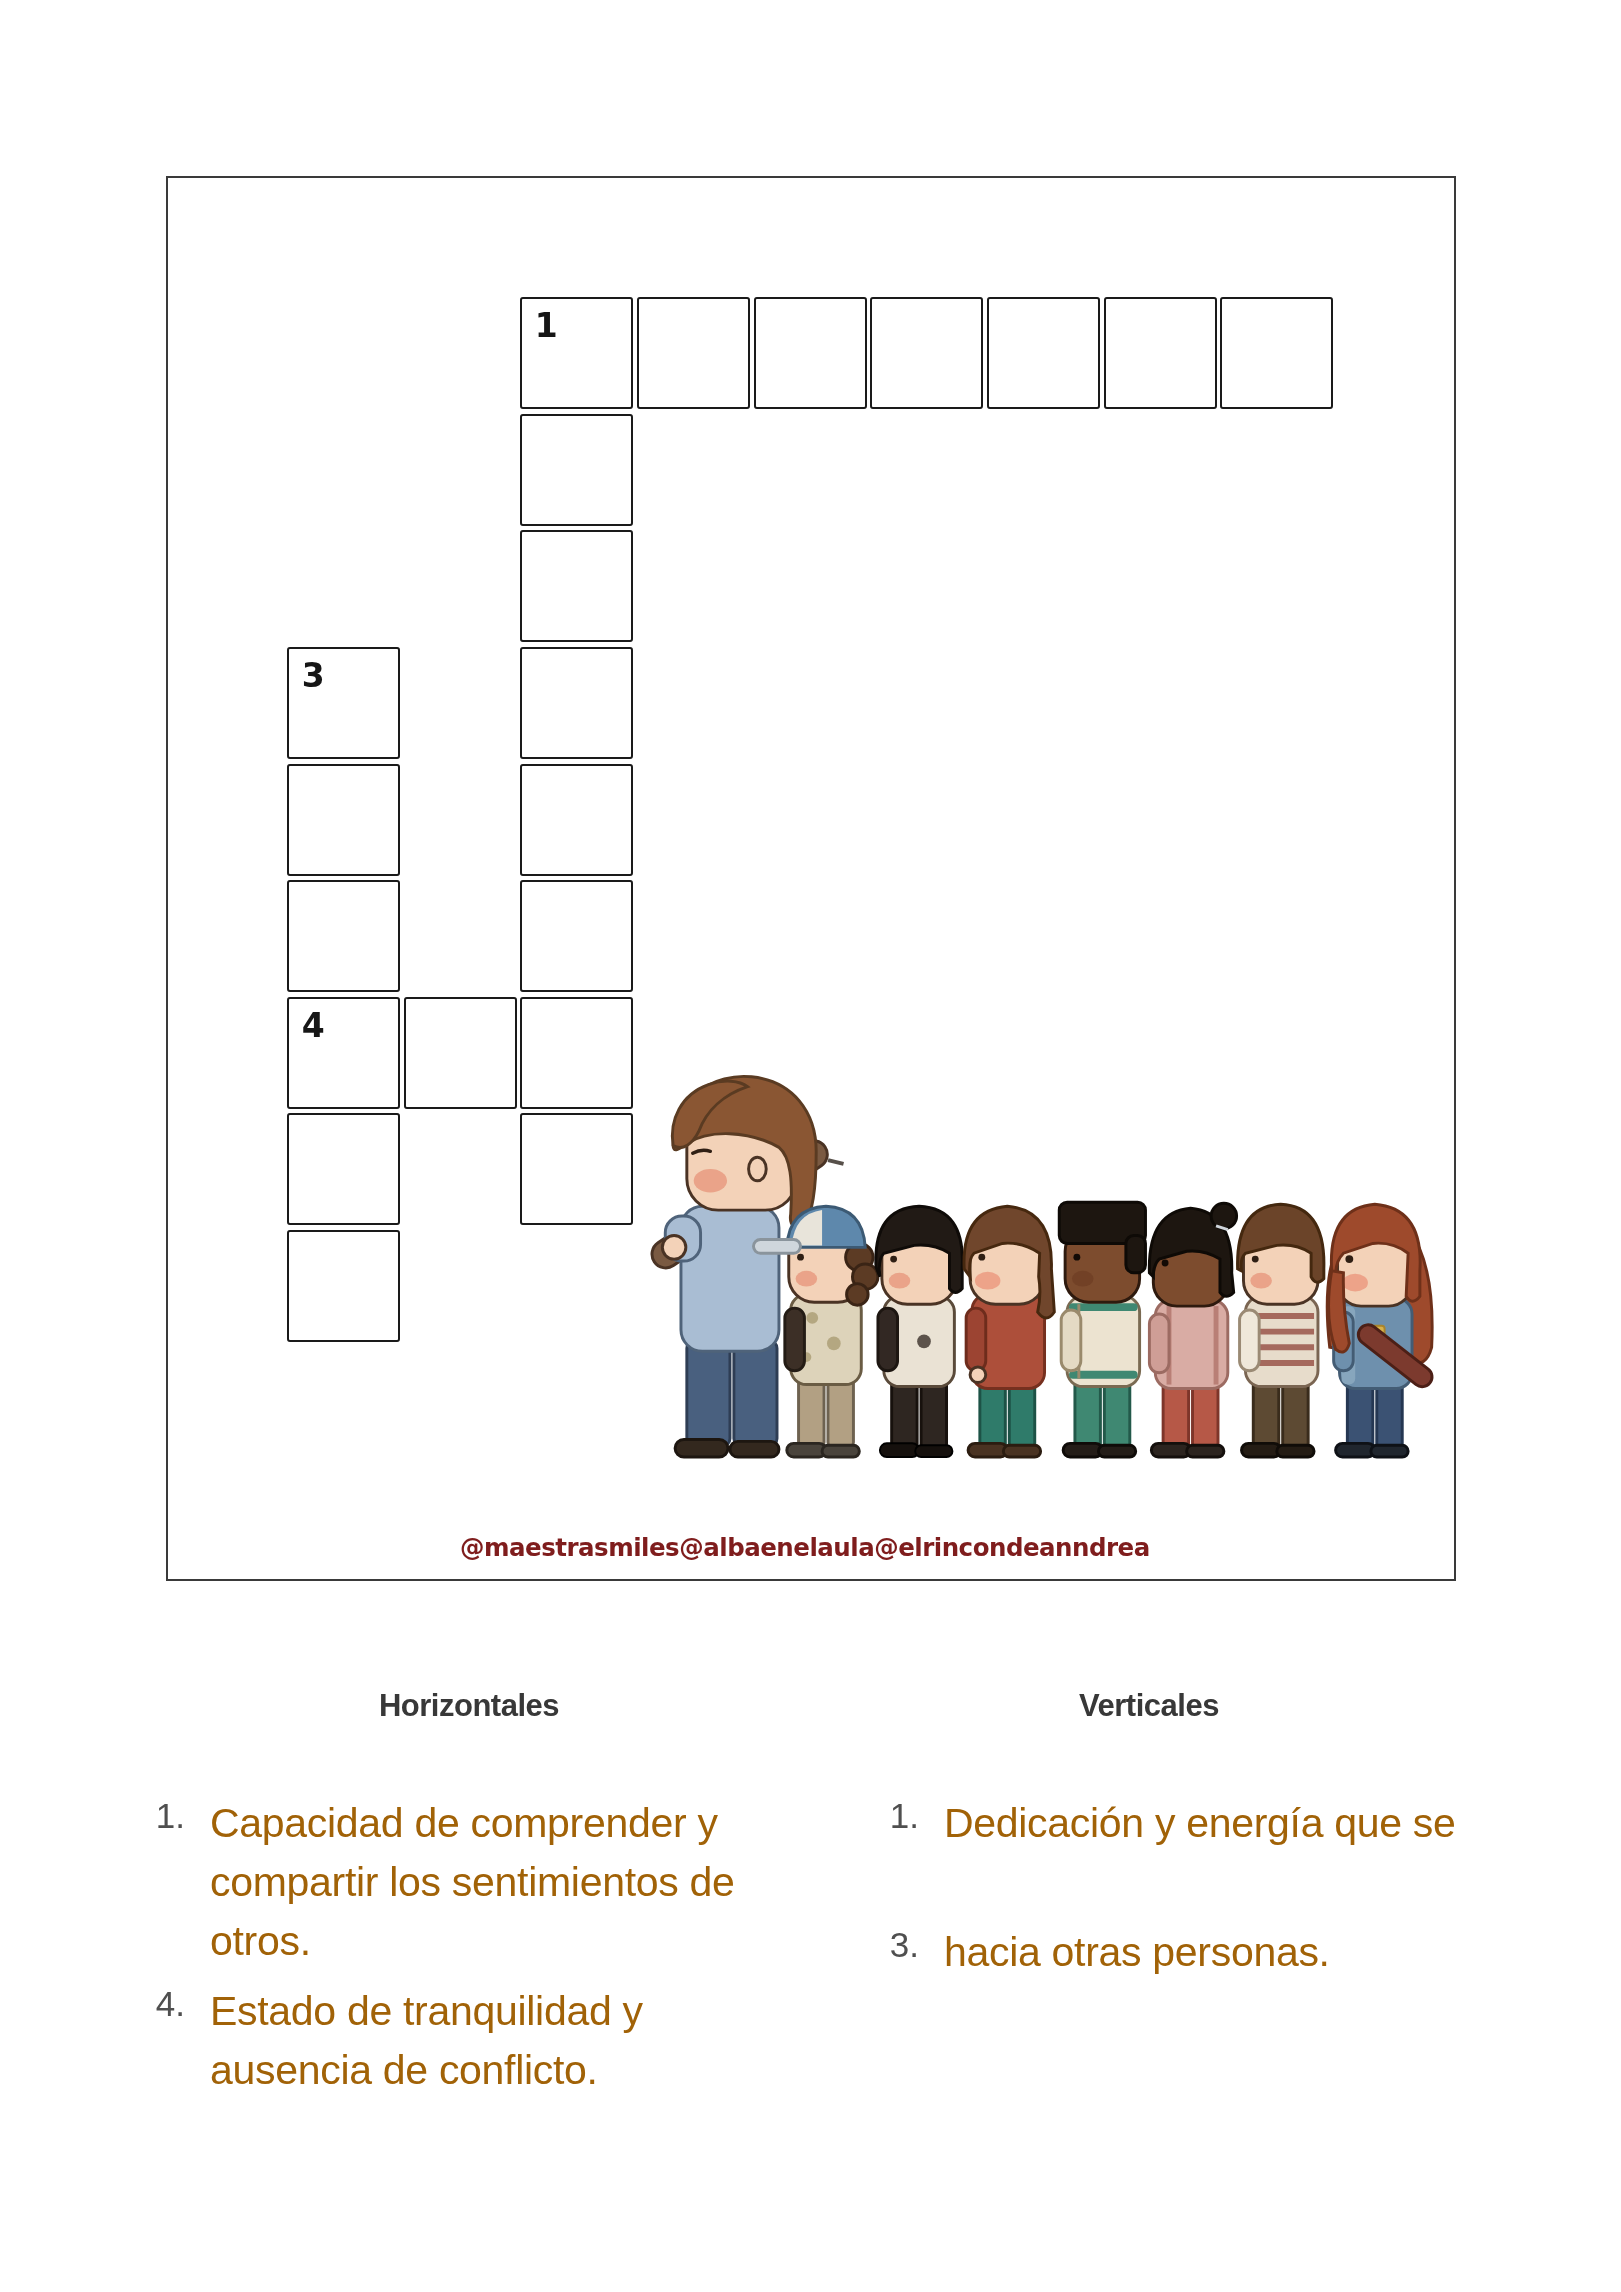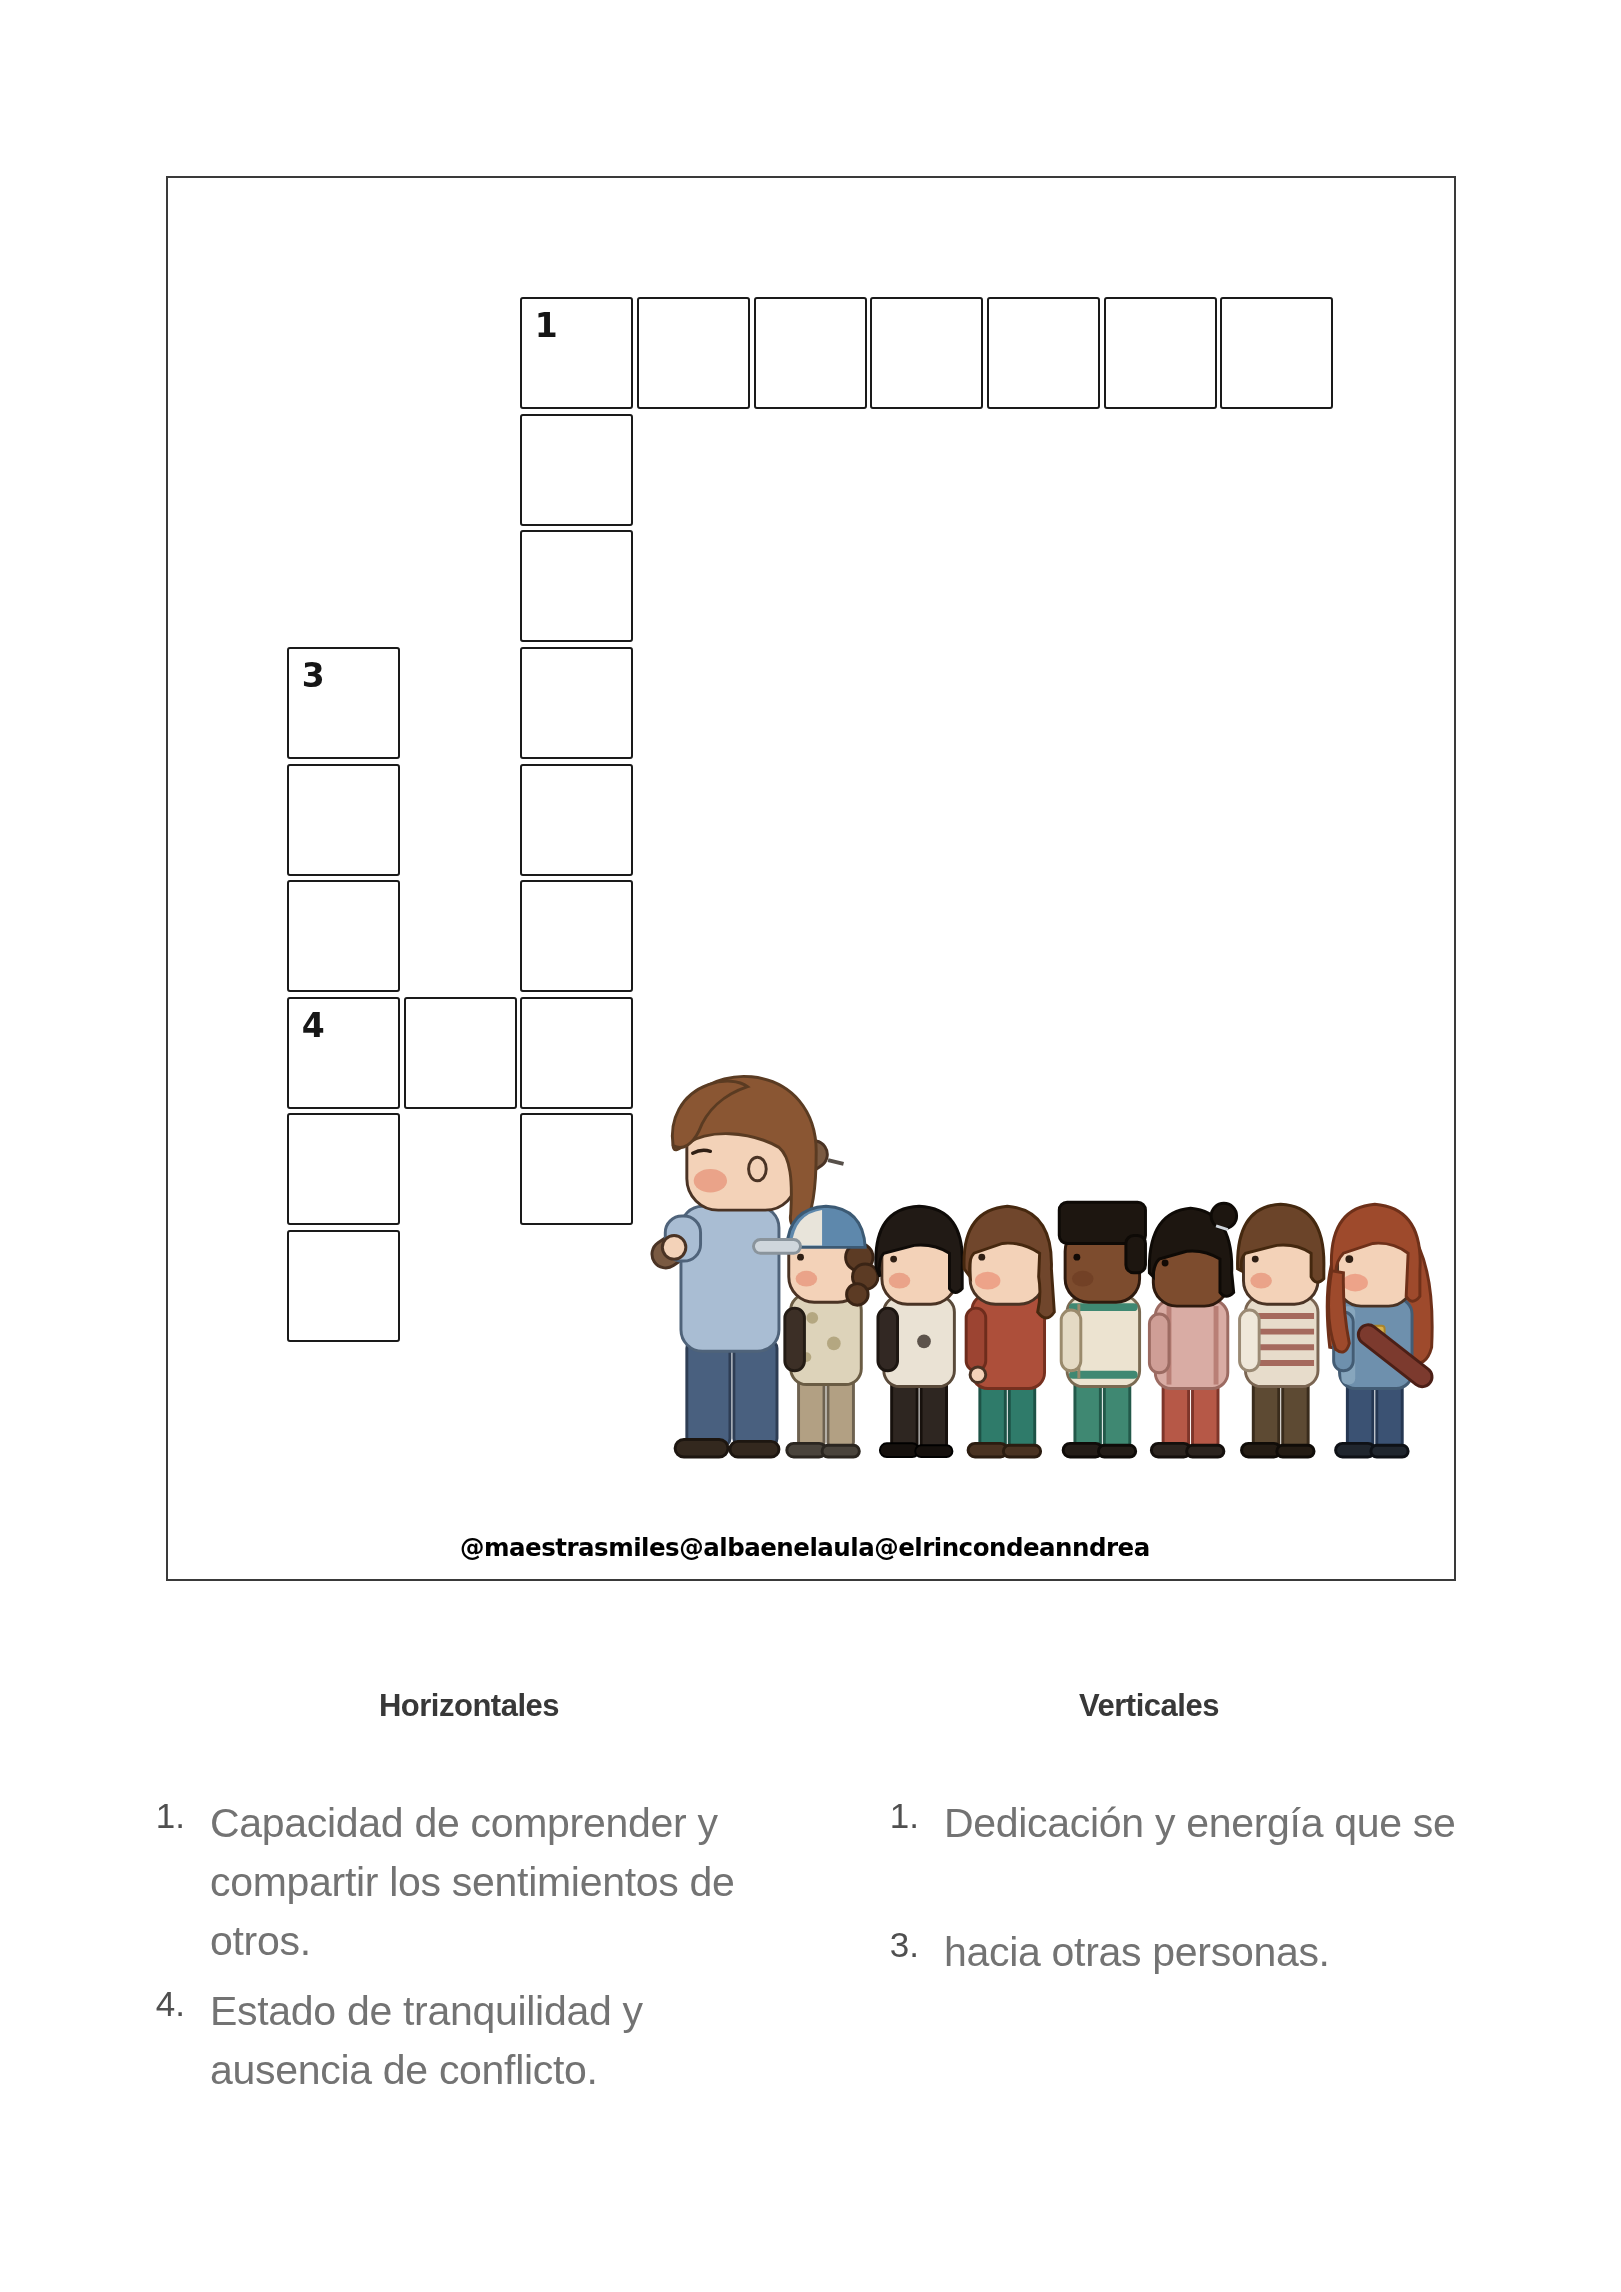--- a/index.html
+++ b/index.html
@@ -13,37 +13,37 @@
   
   .cell{position:absolute;width:113px;height:112px;box-sizing:border-box;
         border:2.9px solid #1a1a1a;border-radius:2.9px;background:#ffffff;}
   .cell-number{display:block;padding:9.8px 0 0 12.7px;
         font-family:"DejaVu Sans",sans-serif;font-weight:600;font-size:33px;line-height:1;
         color:#161616;}
 
   
   .credits{position:absolute;left:460px;top:1533px;width:610px;display:flex;
         justify-content:space-between;font-family:"DejaVu Sans",sans-serif;
-        font-weight:bold;font-size:24.5px;color:#000000;letter-spacing:-0.5px;}
+        font-weight:bold;font-size:24.5px;color:#7f1d1d;letter-spacing:-0.5px;}
 
   
   .section-heading{position:absolute;top:1688px;transform:translateX(-50%);
         font-size:31px;font-weight:bold;color:#383838;letter-spacing:-0.5px;white-space:nowrap;}
   #heading-horizontales{left:469px;}
   #heading-verticales{left:1149px;}
 
   .clue{position:absolute;}
   #clue-h1{left:136px;top:1794px;}
   #clue-h4{left:136px;top:1982px;}
   #clue-v1{left:870px;top:1794px;}
   #clue-v3{left:870px;top:1923px;}
   .clue-num{position:absolute;left:0;top:2px;width:49px;text-align:right;
         font-size:35px;color:#4f4f4f;}
   .clue-lines{margin-left:74px;}
-  .clue-line{font-size:41px;line-height:59px;color:#737373;white-space:nowrap;
+  .clue-line{font-size:41px;line-height:59px;color:#a16207;white-space:nowrap;
         letter-spacing:-0.3px;}
 
   
   #illustration{position:absolute;left:630px;top:1061px;width:833px;height:407px;}
   #illustration svg{display:block;width:100%;height:100%;}
 </style>
 </head>
 <body>
 
 <div id="page">

